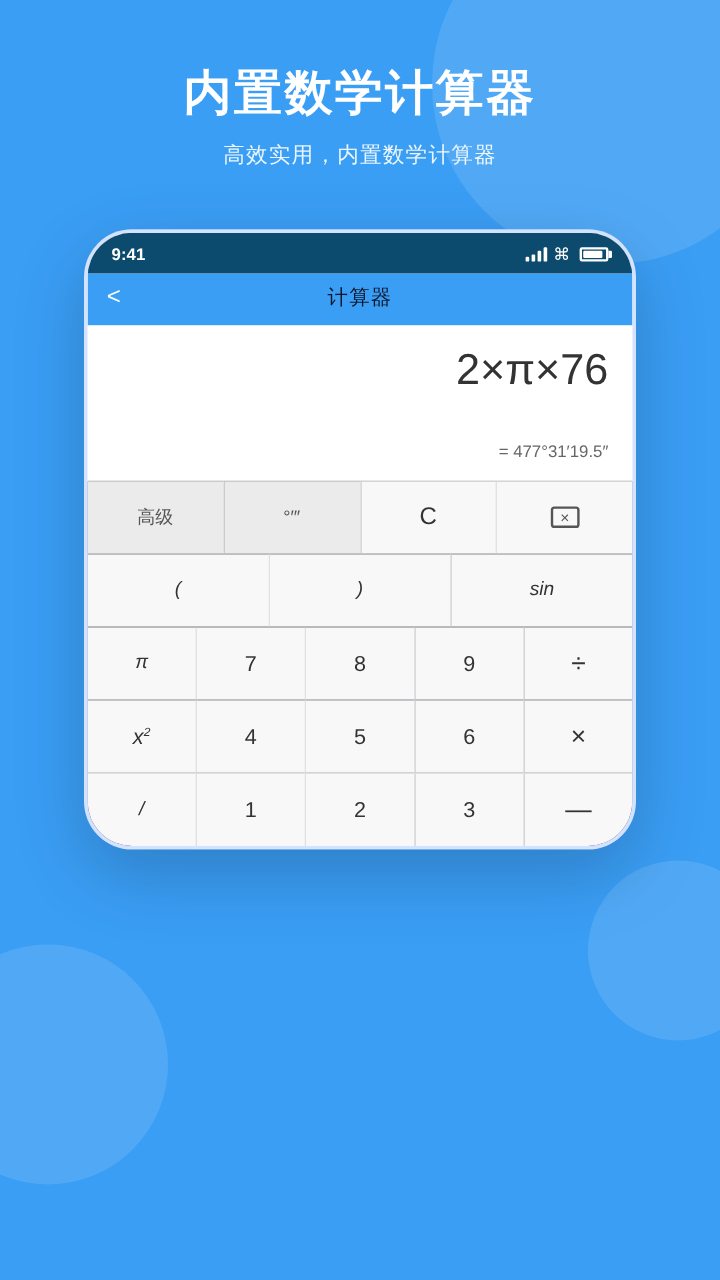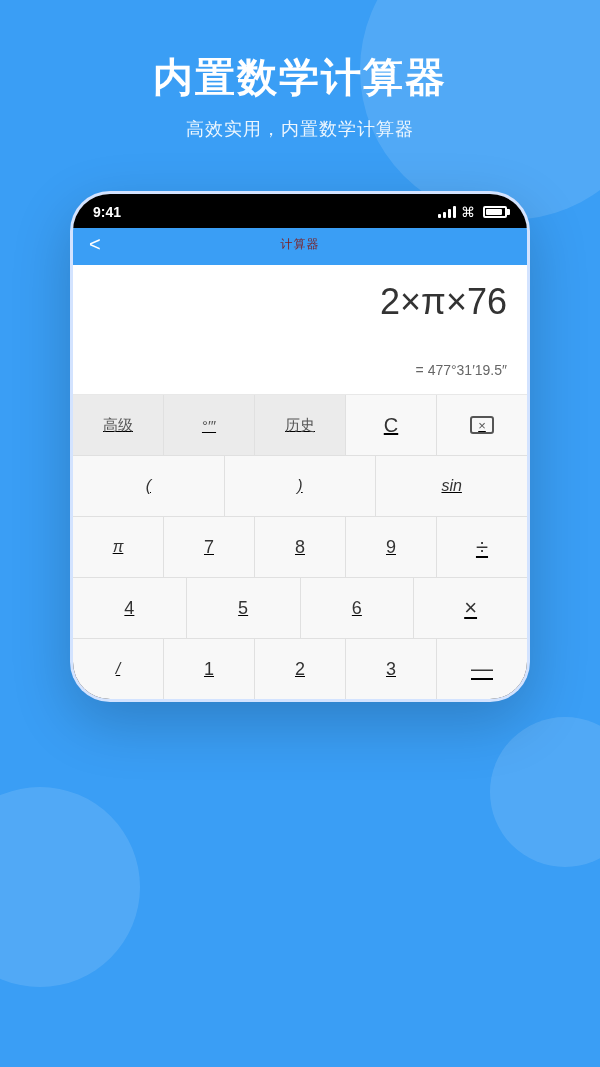--- a/index.html
+++ b/index.html
@@ -63,21 +63,21 @@
       width: 460px;
       background: #ffffff;
       border-radius: 40px;
       overflow: hidden;
       box-shadow: 0 20px 60px rgba(0,0,0,0.2);
       border: 3px solid rgba(200,220,255,0.8);
     }
 
     
     .status-bar {
-      background: #000000;
+      background: #0c4a6e;
       padding: 10px 20px 8px;
       display: flex;
       justify-content: space-between;
       align-items: center;
     }
     .status-time {
       color: white;
       font-size: 14px;
       font-weight: 600;
     }
@@ -140,22 +140,22 @@
     }
     .back-btn {
       position: absolute;
       left: 16px;
       color: white;
       font-size: 20px;
       font-weight: 300;
       cursor: pointer;
     }
     .app-title {
-      color: #7f1d1d;
-      font-size: 12px;
+      color: #0f172a;
+      font-size: 17px;
       font-weight: 500;
       letter-spacing: 1px;
     }
 
     
     .display-area {
       background: #ffffff;
       padding: 16px 20px;
       min-height: 130px;
       display: flex;
@@ -171,21 +171,20 @@
     }
     .result-expression {
       text-align: right;
       font-size: 14px;
       color: #666;
     }
 
     
     .calc-keyboard {
       background: #0f172a;
-      text-decoration: underline;
     }
 
     .key-row {
       display: flex;
       border-bottom: 1px solid #e0e0e0;
     }
     .key-row:last-child {
       border-bottom: none;
     }
 
@@ -295,23 +294,20 @@
 
     <div class="calc-keyboard">
 
       <div class="key-row">
         <div class="key key-gray">
           <span>高级</span>
         </div>
         <div class="key key-gray">
           <span>°′″</span>
         </div>
-        <div class="key key-gray">
-          <span>历史</span>
-        </div>
         <div class="key key-clear">
           <span>C</span>
         </div>
         <div class="key key-delete">
           <div class="delete-box"></div>
         </div>
       </div>
 
       <div class="key-row">
         <div class="key key-func">
@@ -337,20 +333,23 @@
         </div>
         <div class="key">
           <span>9</span>
         </div>
         <div class="key key-operator">
           <span>÷</span>
         </div>
       </div>
 
       <div class="key-row">
+        <div class="key key-superscript">
+          <span style="font-style:italic;">x<sup>2</sup></span>
+        </div>
         <div class="key">
           <span>4</span>
         </div>
         <div class="key">
           <span>5</span>
         </div>
         <div class="key">
           <span>6</span>
         </div>
         <div class="key key-operator">

